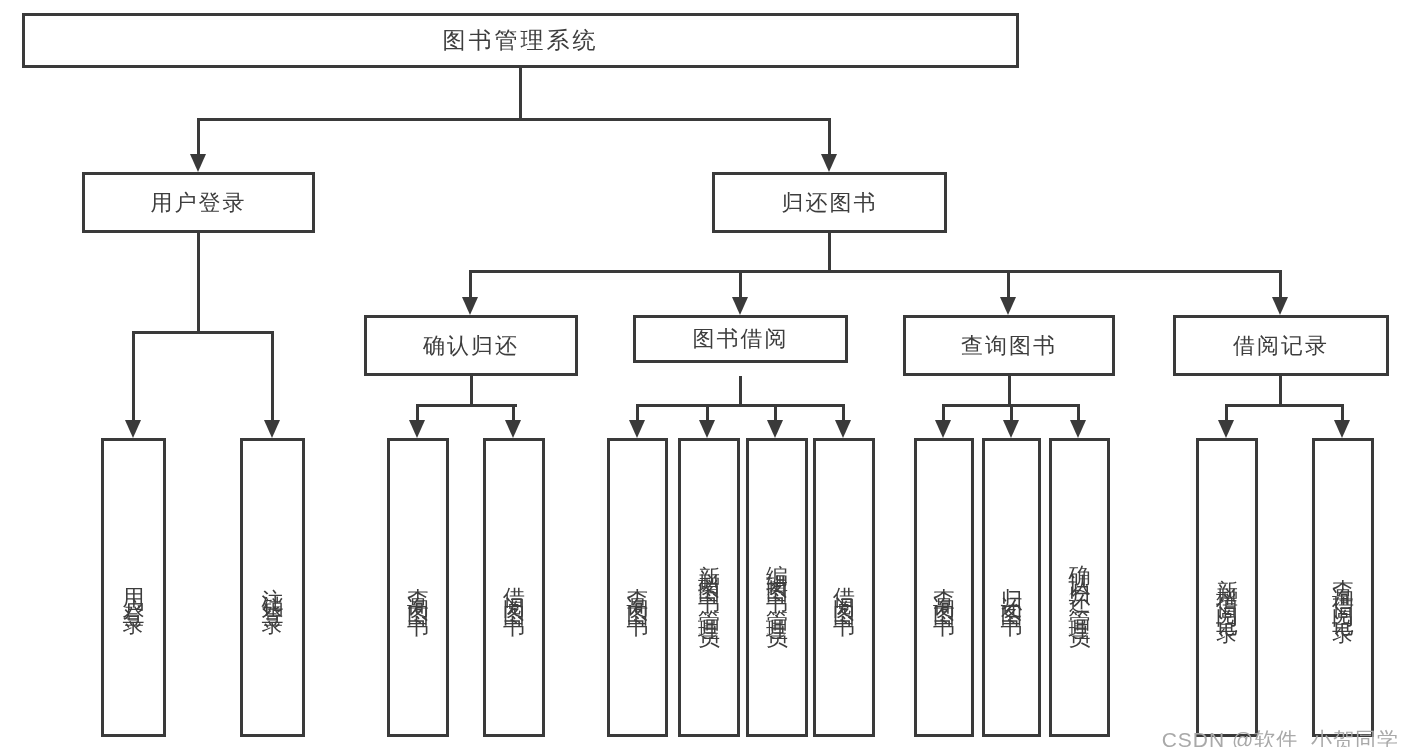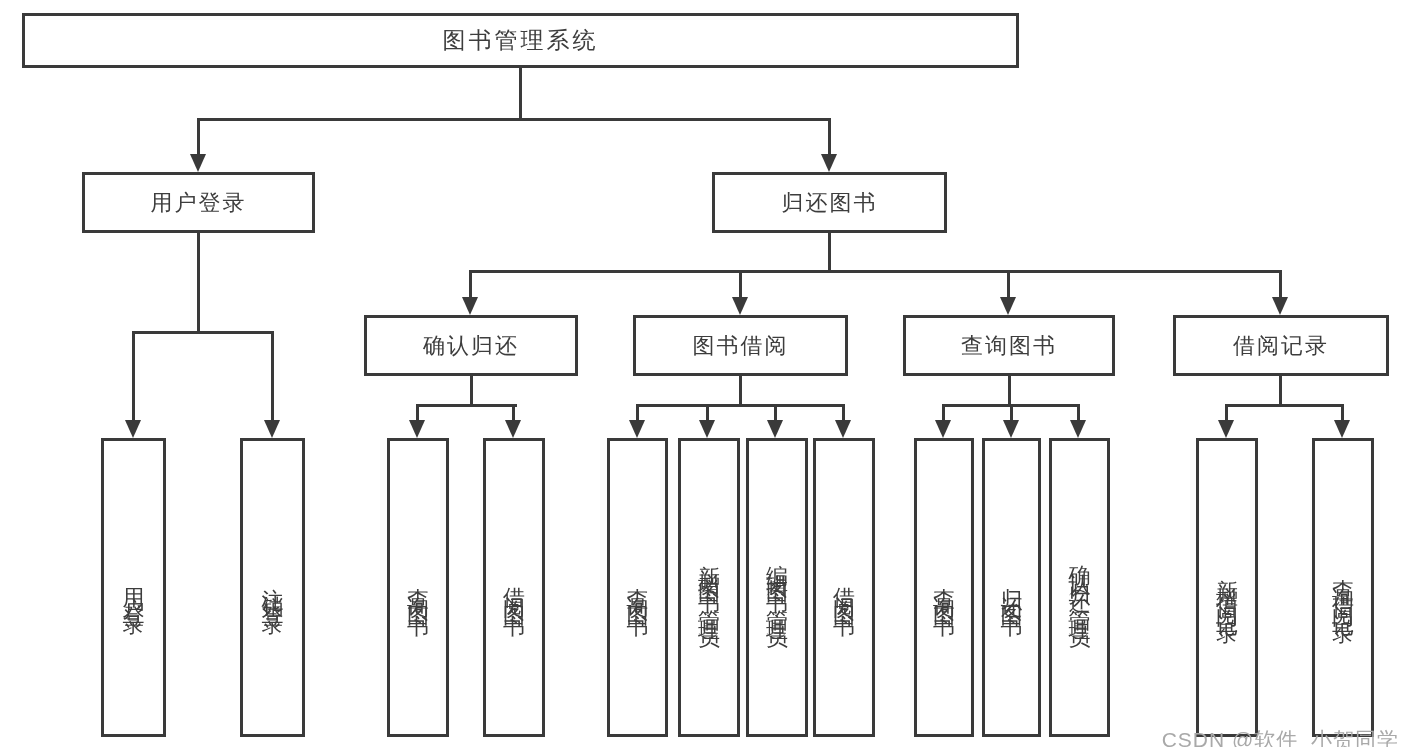--- a/index.html
+++ b/index.html
@@ -97,21 +97,21 @@
   <div class="v" style="left:1007px;top:270px;height:32px"></div>
   <div class="v" style="left:1279px;top:270px;height:32px"></div>
   <div class="arrow" style="left:462px;top:297px"></div>
   <div class="arrow" style="left:732px;top:297px"></div>
   <div class="arrow" style="left:1000px;top:297px"></div>
   <div class="arrow" style="left:1272px;top:297px"></div>
 
   <div class="node" style="left:364px;top:315px;width:214px;height:61px">
     <span class="lbl">确认归还</span>
   </div>
-  <div class="node" style="left:633px;top:315px;width:215px;height:61px">
+  <div class="node" style="left:633px;top:315px;width:215px;height:48px">
     <span class="lbl">图书借阅</span>
   </div>
   <div class="node" style="left:903px;top:315px;width:212px;height:61px">
     <span class="lbl">查询图书</span>
   </div>
   <div class="node" style="left:1173px;top:315px;width:216px;height:61px">
     <span class="lbl">借阅记录</span>
   </div>
 
   <div class="v" style="left:470px;top:376px;height:31px"></div>

